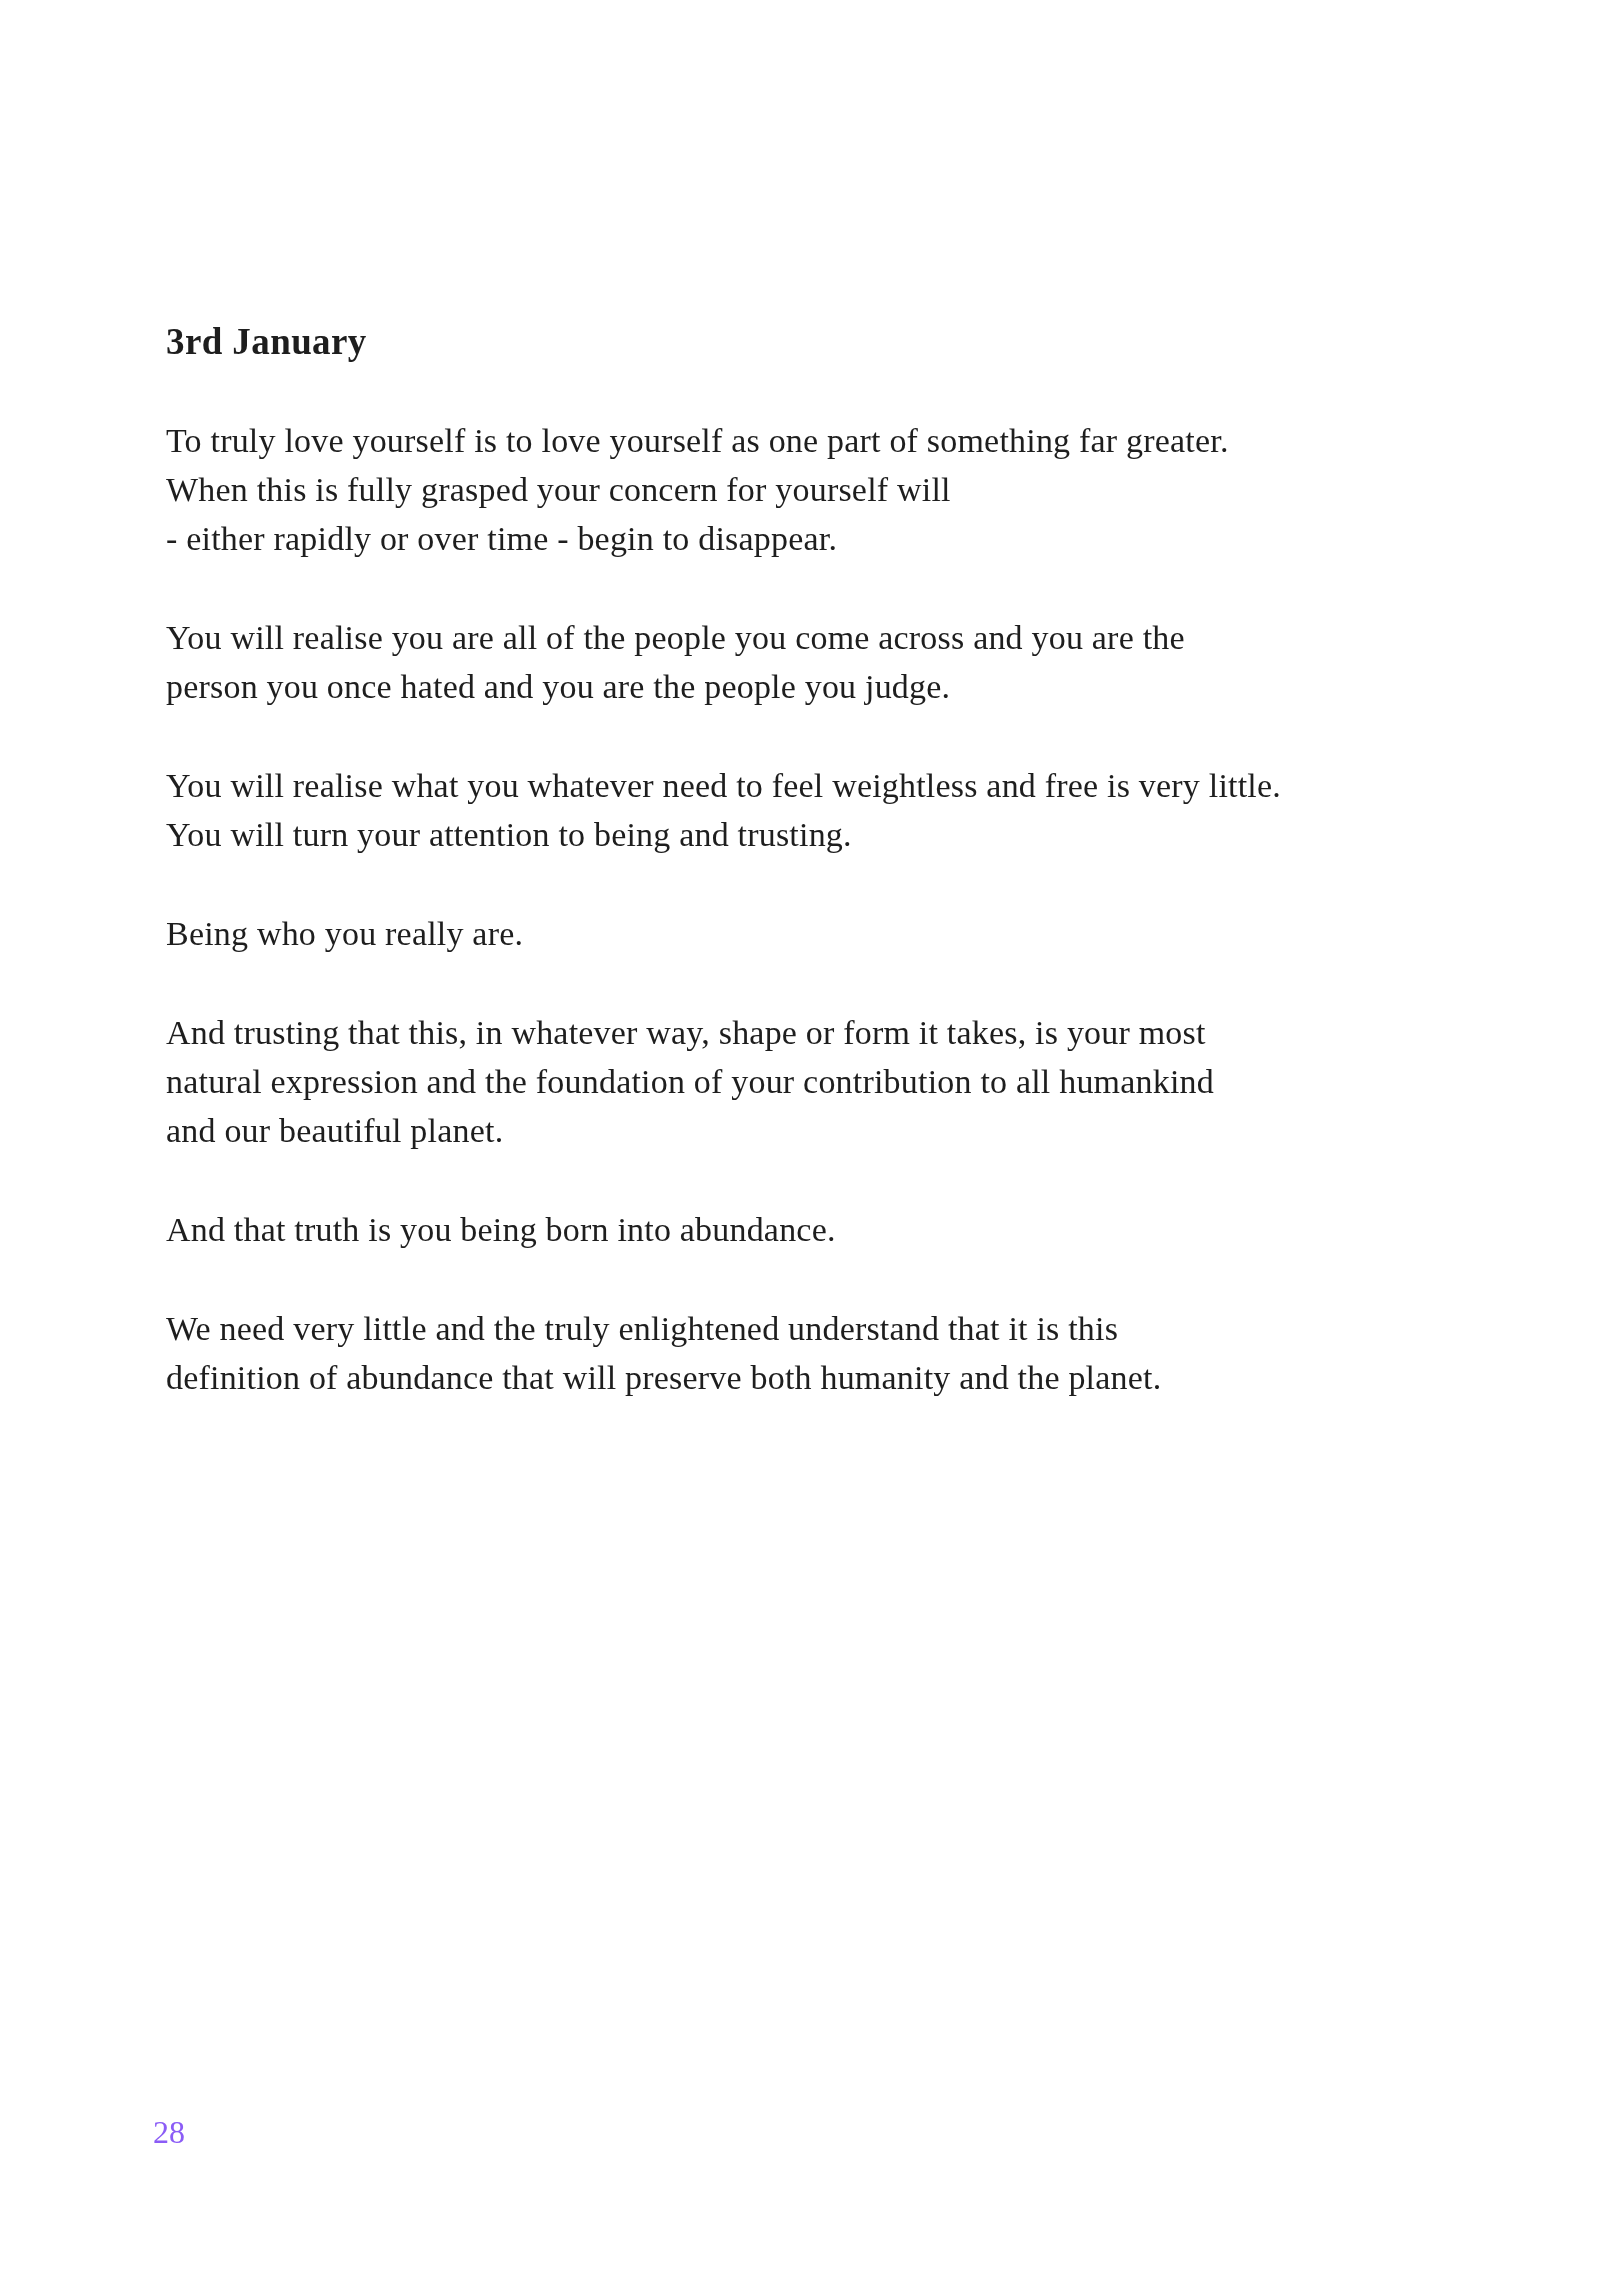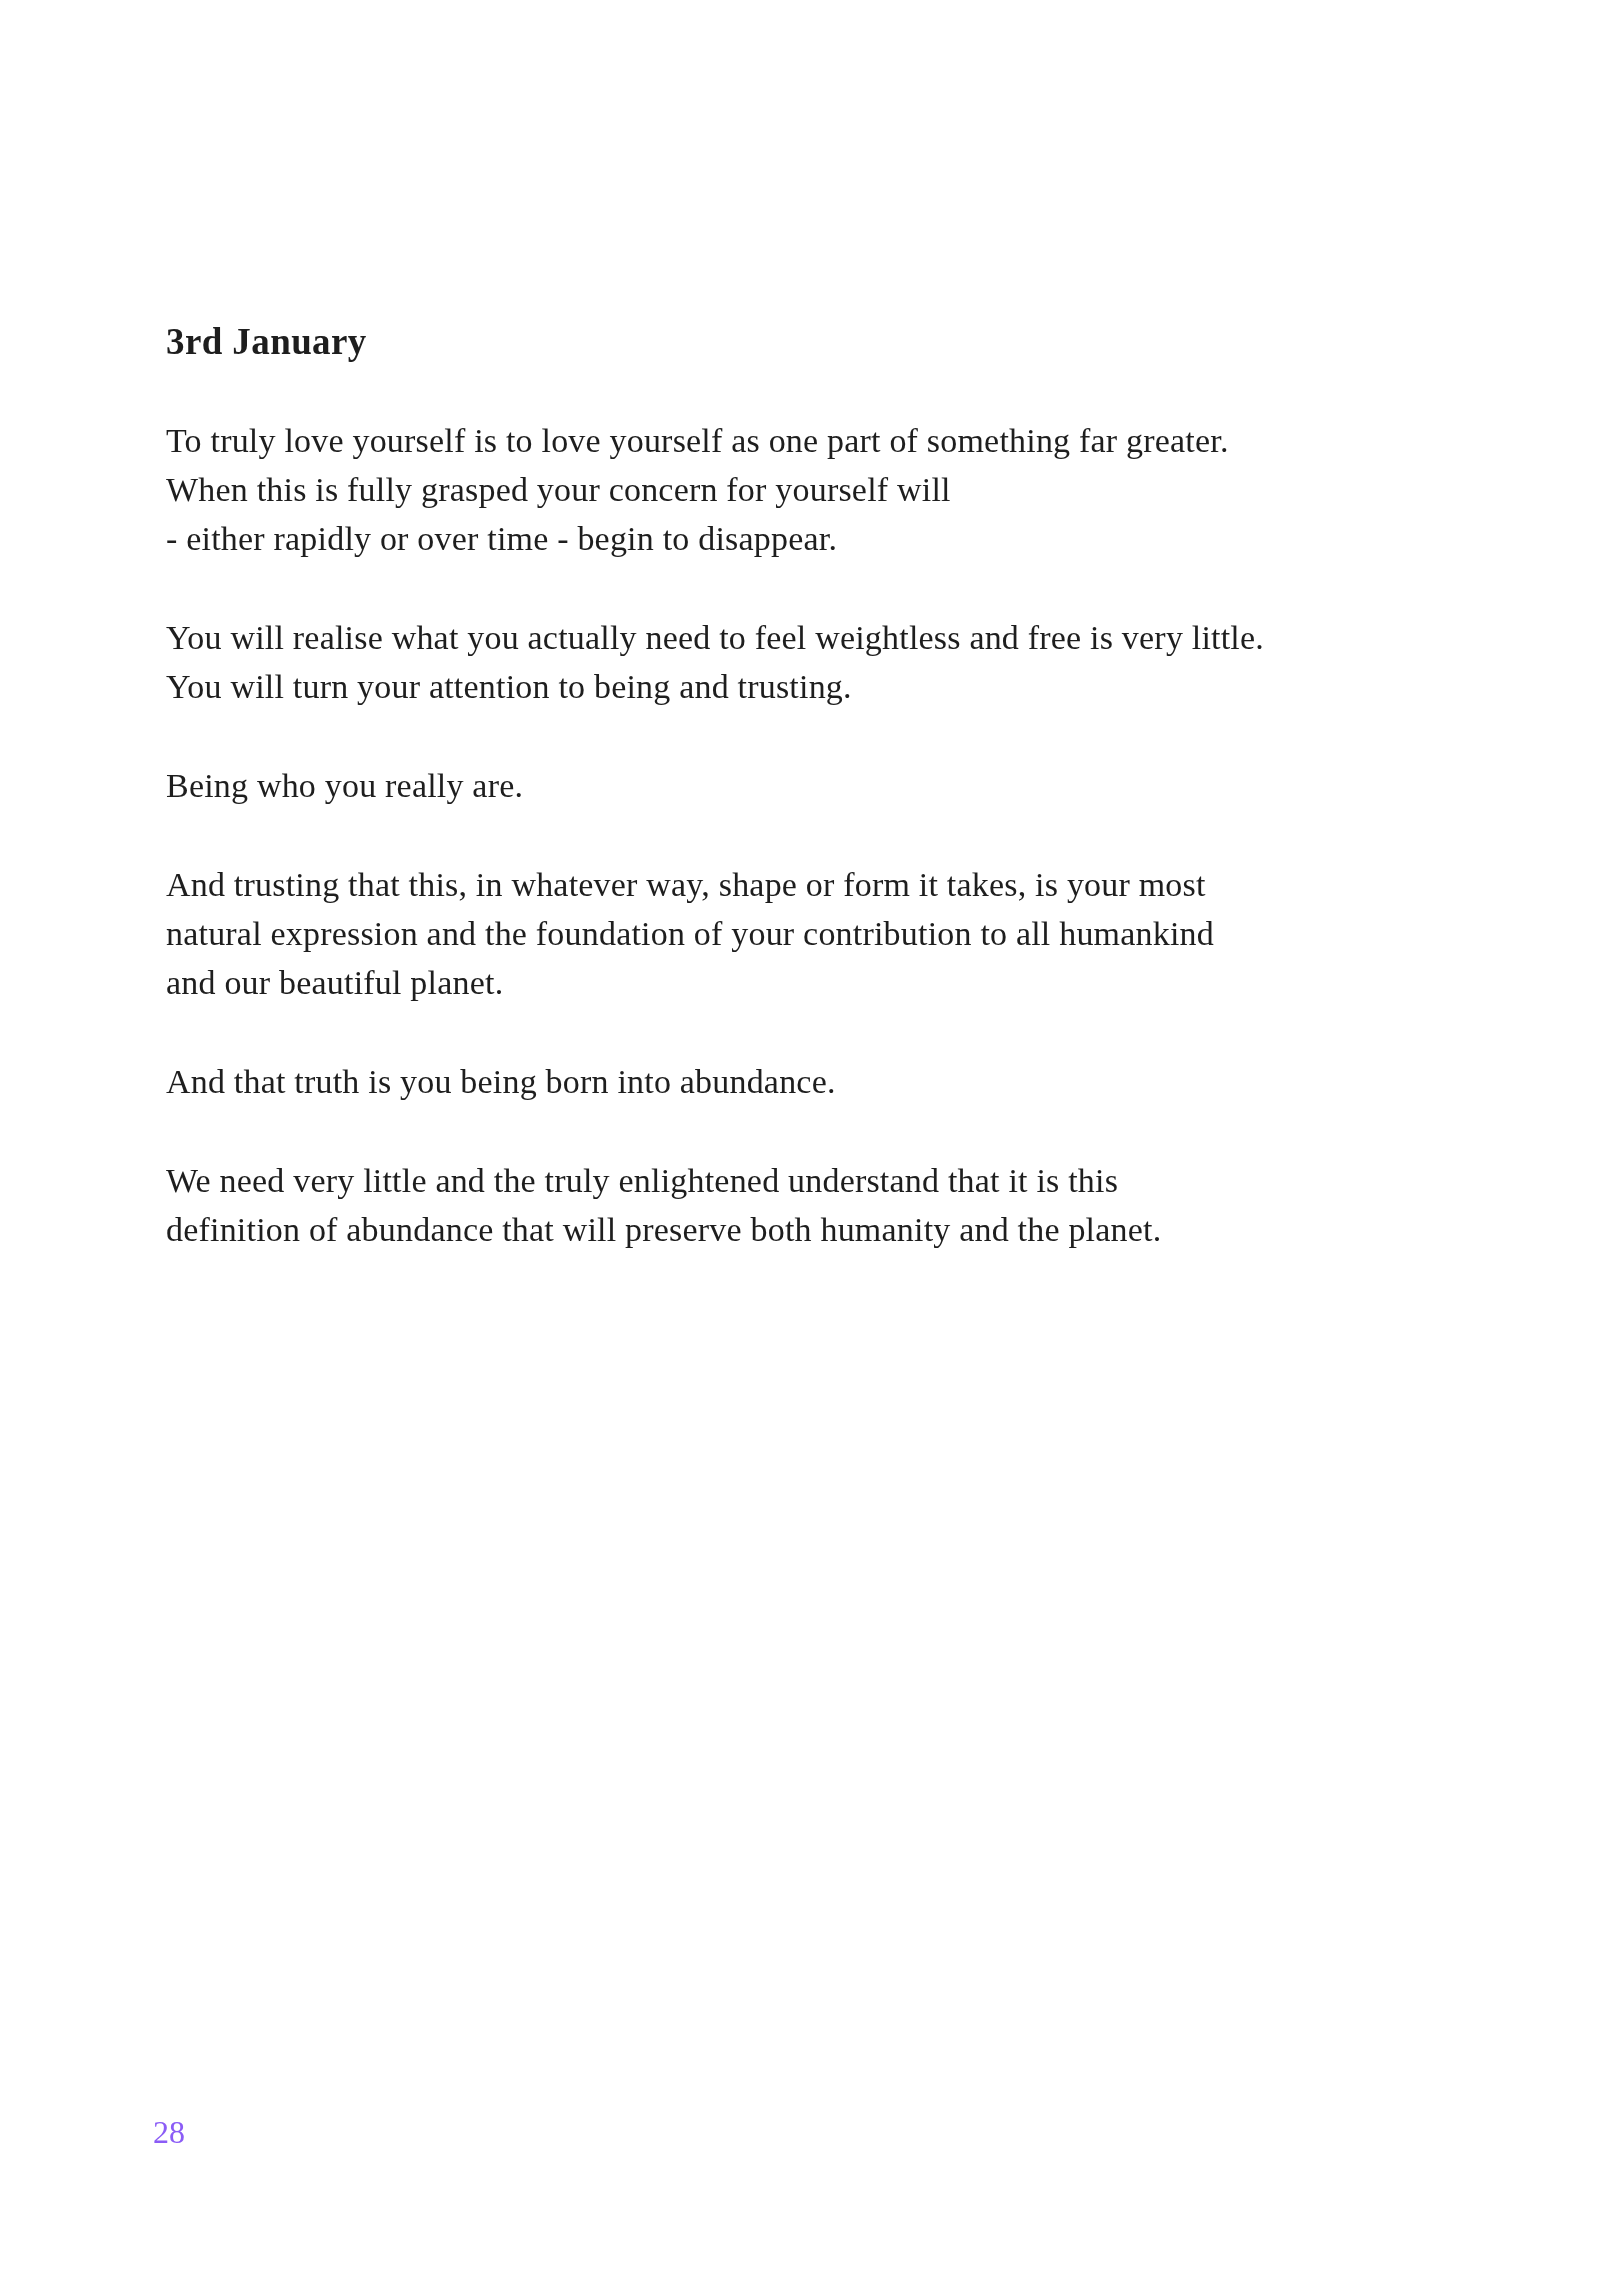--- a/index.html
+++ b/index.html
@@ -49,21 +49,23 @@
 </head>
 <body>
 
 <div class="book-page">
   <div class="text-block">
     <h1 class="entry-title">3rd January</h1>
 
     <p class="para">To truly love yourself is to love yourself as one part of something far greater.
 When this is fully grasped your concern for yourself will
 - either rapidly or over time - begin to disappear.</p>
-    <p class="para">You will realise what you actually need to feel weightless and free is very little.
+    <p class="para">You will realise you are all of the people you come across and you are the
+person you once hated and you are the people you judge.</p>
+    <p class="para">You will realise what you whatever need to feel weightless and free is very little.
 You will turn your attention to being and trusting.</p>
     <p class="para">Being who you really are.</p>
     <p class="para">And trusting that this, in whatever way, shape or form it takes, is your most
 natural expression and the foundation of your contribution to all humankind
 and our beautiful planet.</p>
     <p class="para">And that truth is you being born into abundance.</p>
     <p class="para">We need very little and the truly enlightened understand that it is this
 definition of abundance that will preserve both humanity and the planet.</p>
   </div>
 

